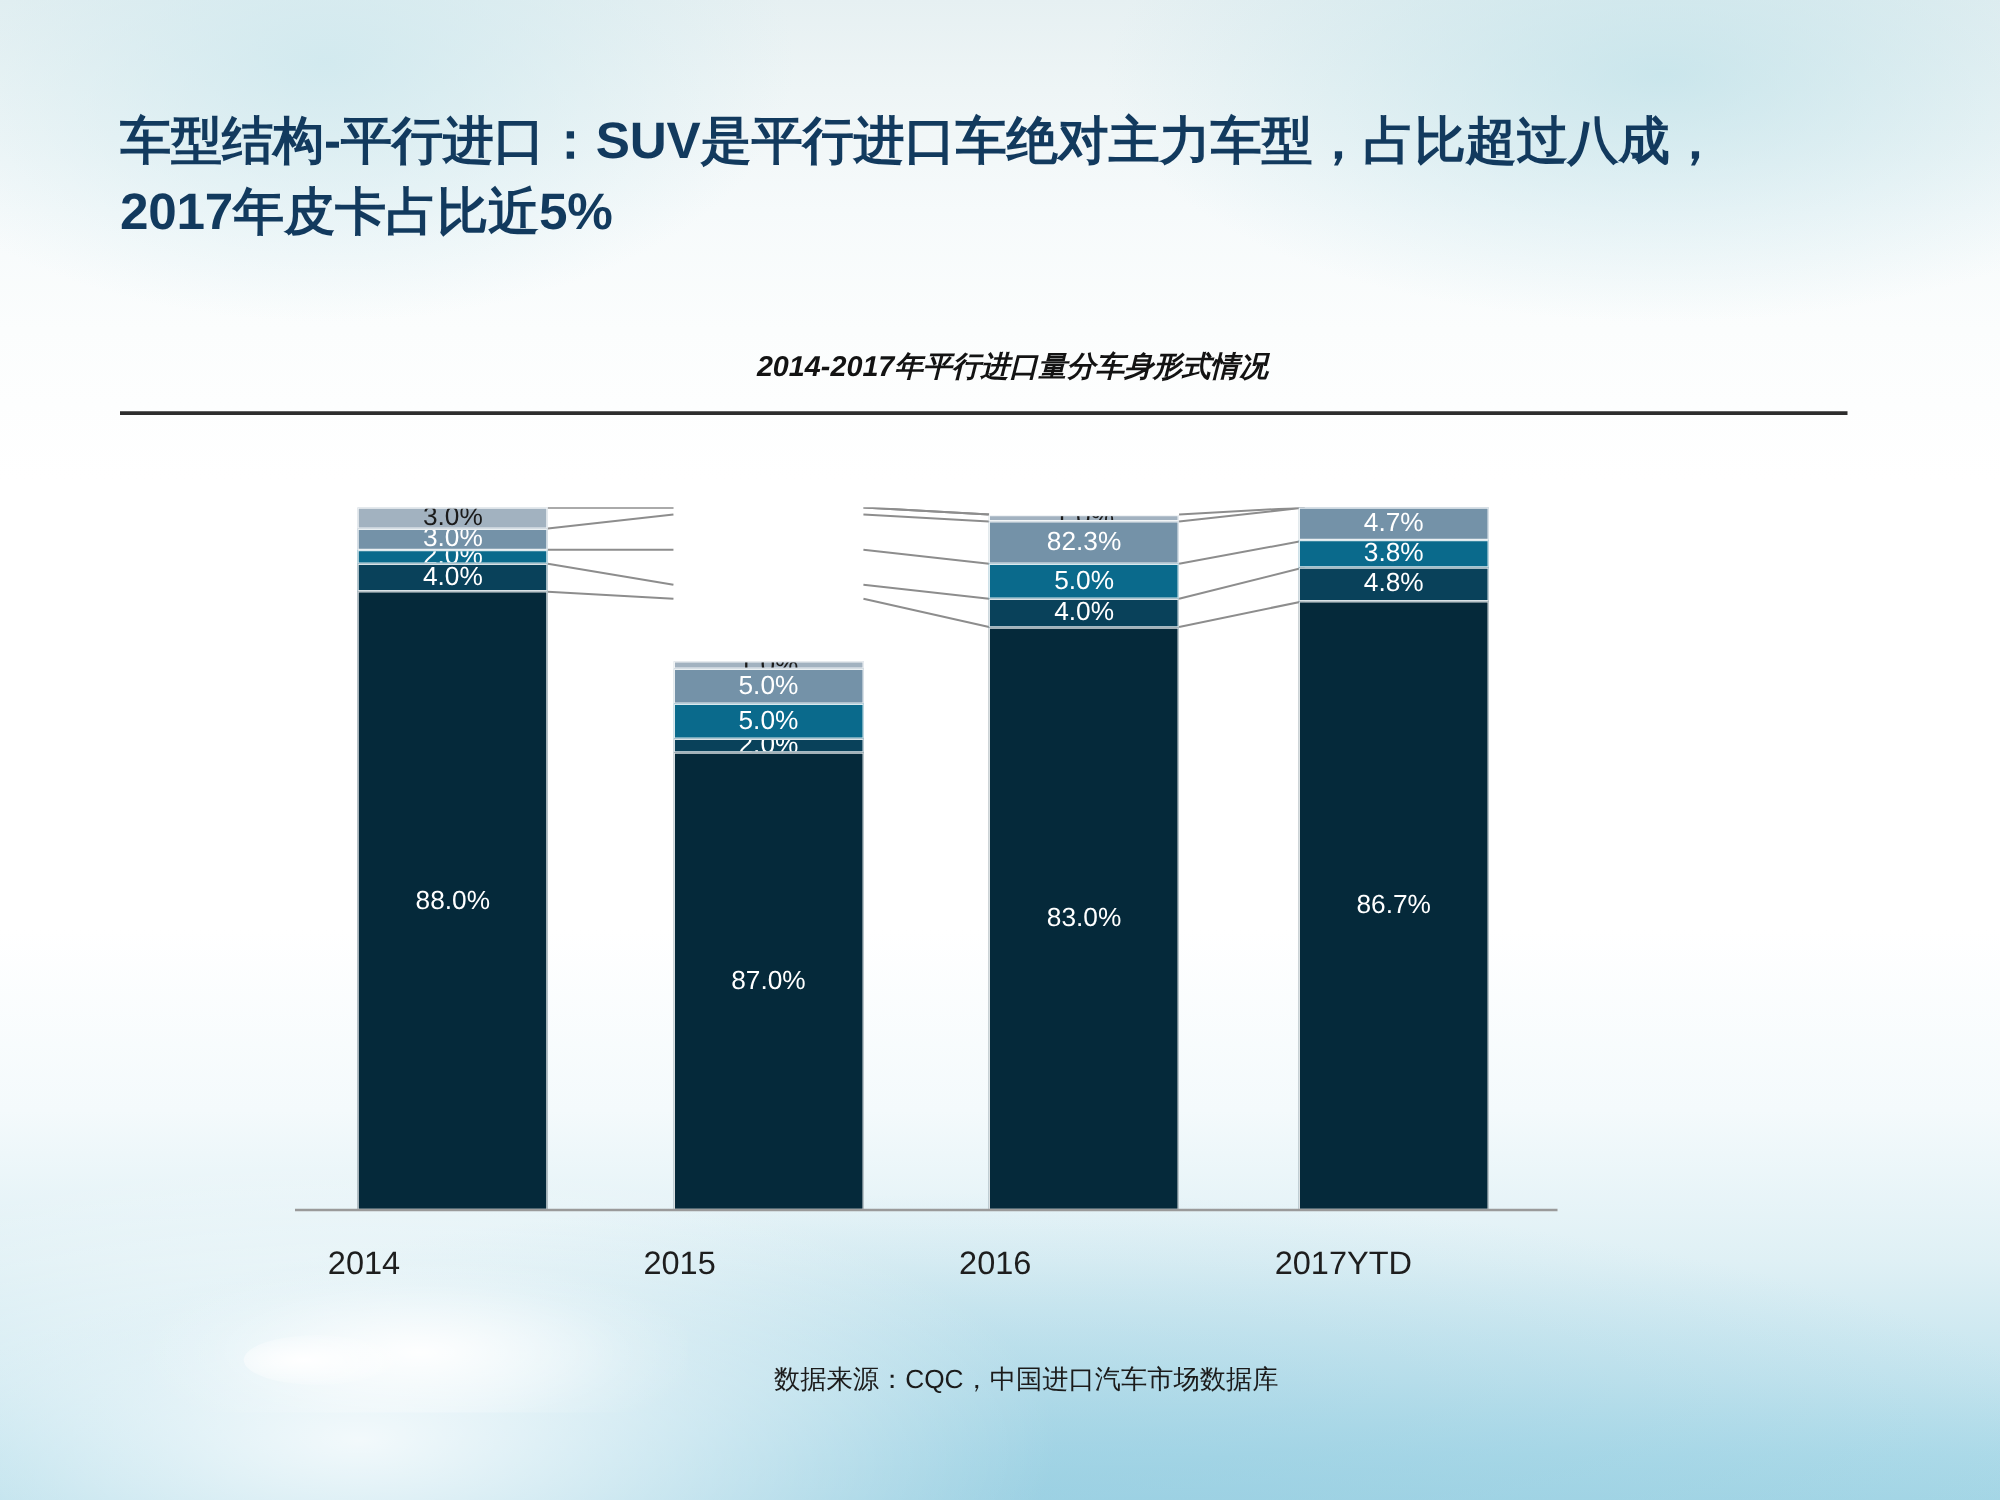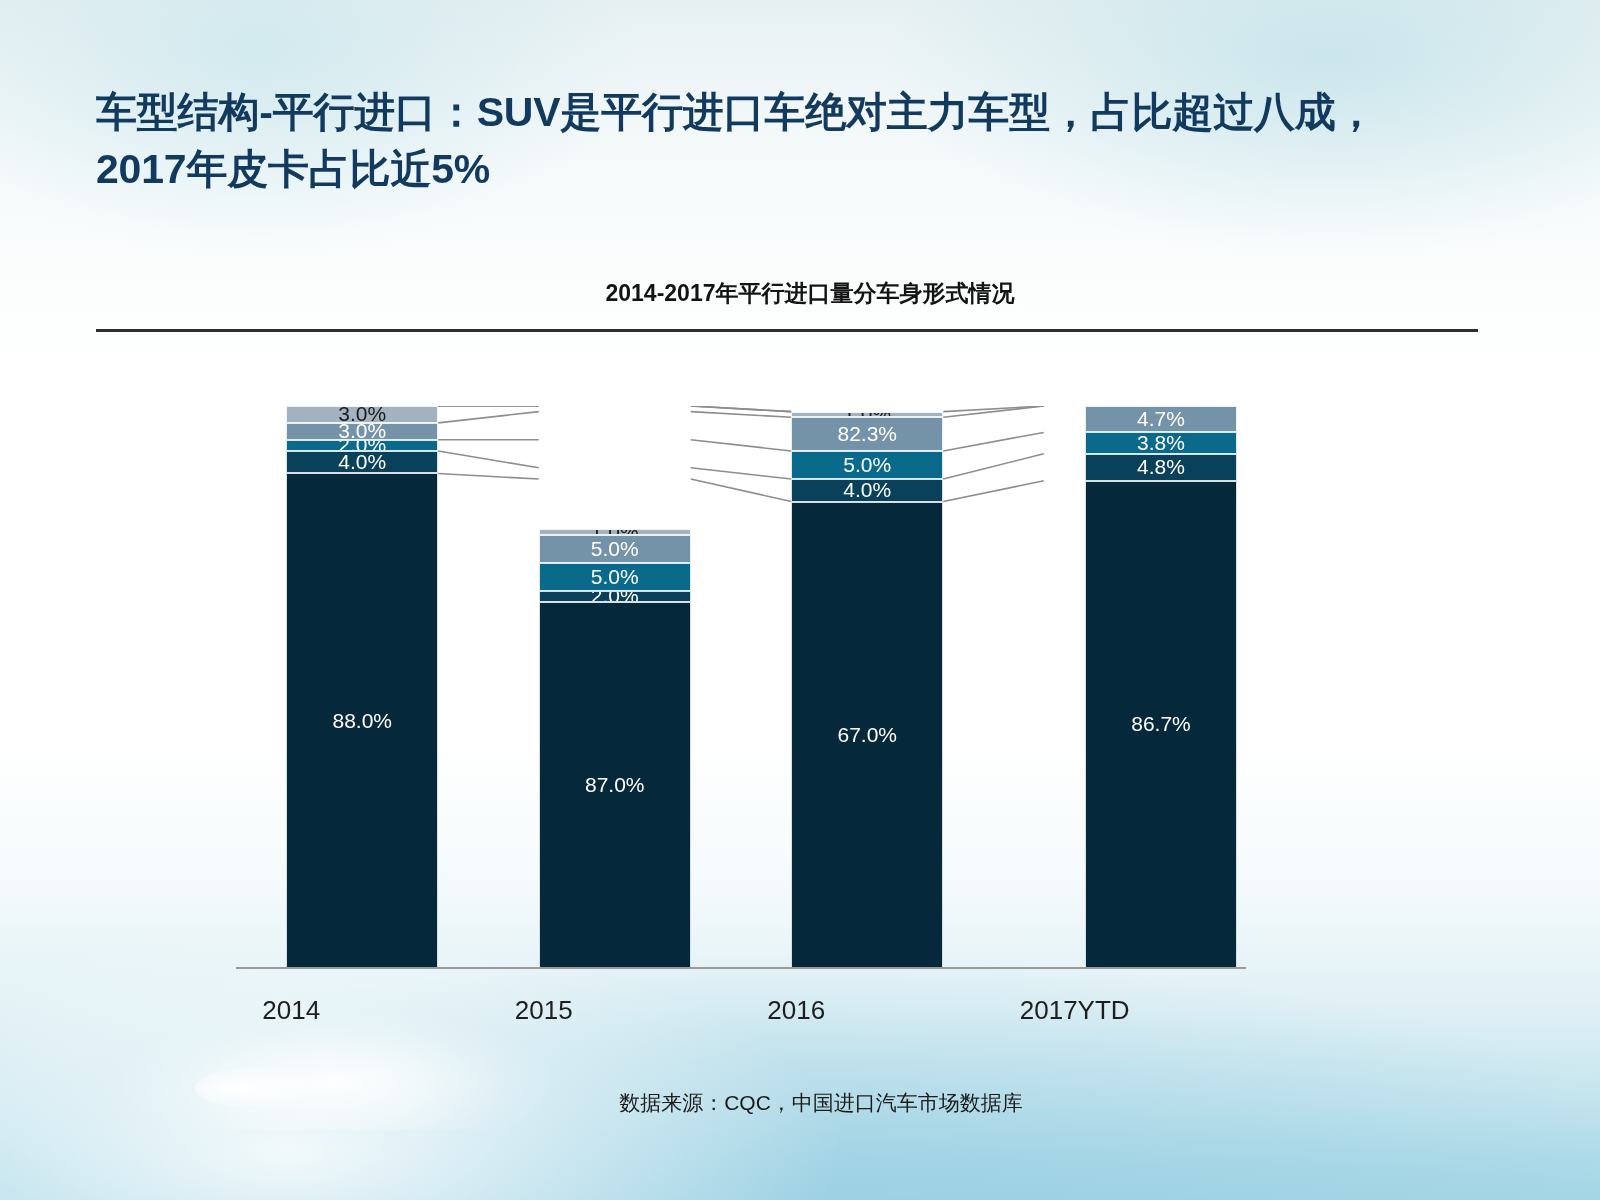--- a/index.html
+++ b/index.html
@@ -82,20 +82,21 @@
     position: absolute;
     left: 0;
     top: 278px;
     width: 1600px;
     text-align: center;
     font-size: 23px;
     font-weight: bold;
     color: #131313;
     padding-left: 20px;
     box-sizing: border-box;
+    font-style: italic;
   }
   .rule {
     position: absolute;
     left: 96px;
     top: 329px;
     width: 1382px;
     height: 3px;
     background: #2d2d2d;
   }
 
@@ -276,24 +277,24 @@
         <div class="seg" style="height: 33.72px; background: rgb(116, 146, 168);">
           <span class="seg-val">82.3%</span>
         </div>
         <div class="seg" style="height: 28.1px; background: rgb(10, 106, 140);">
           <span class="seg-val">5.0%</span>
         </div>
         <div class="seg" style="height: 22.48px; background: rgb(9, 65, 90);">
           <span class="seg-val">4.0%</span>
         </div>
         <div class="seg" style="height: 466.46px; background: rgb(5, 41, 58);">
-          <span class="seg-val">67.0%</span>
+          <span class="seg-val">83.0%</span>
         </div>
       </div>
-      <div class="bar" style="left: 849px; height: 562px;">
+      <div class="bar" style="left: 803px; height: 562px;">
         <div class="seg" style="height: 26.414px; background: rgb(116, 146, 168);">
           <span class="seg-val">4.7%</span>
         </div>
         <div class="seg" style="height: 21.356px; background: rgb(10, 106, 140);">
           <span class="seg-val">3.8%</span>
         </div>
         <div class="seg" style="height: 26.976px; background: rgb(9, 65, 90);">
           <span class="seg-val">4.8%</span>
         </div>
         <div class="seg" style="height: 487.254px; background: rgb(5, 41, 58); justify-content: center;">

